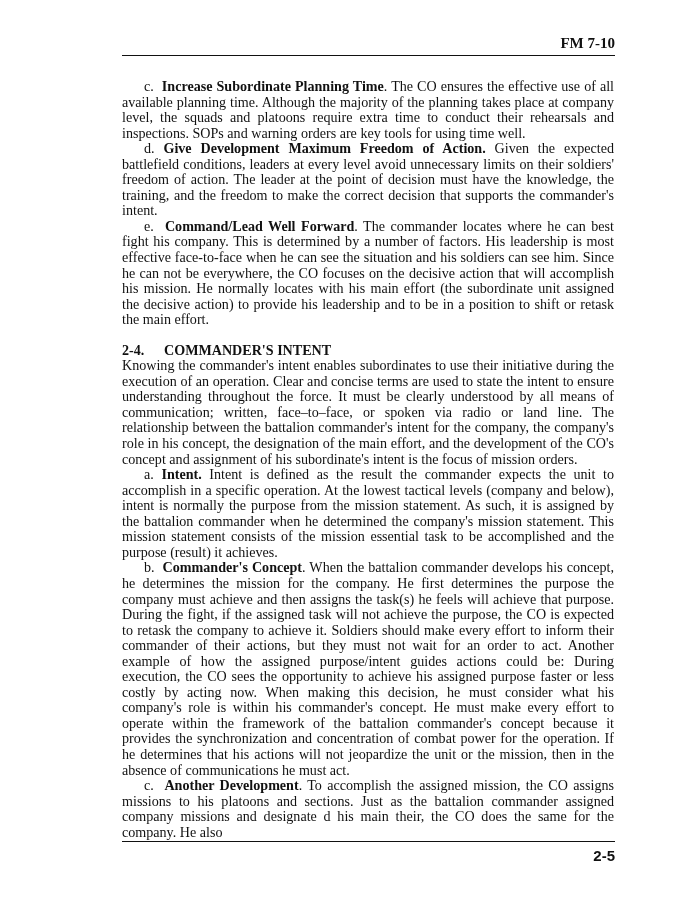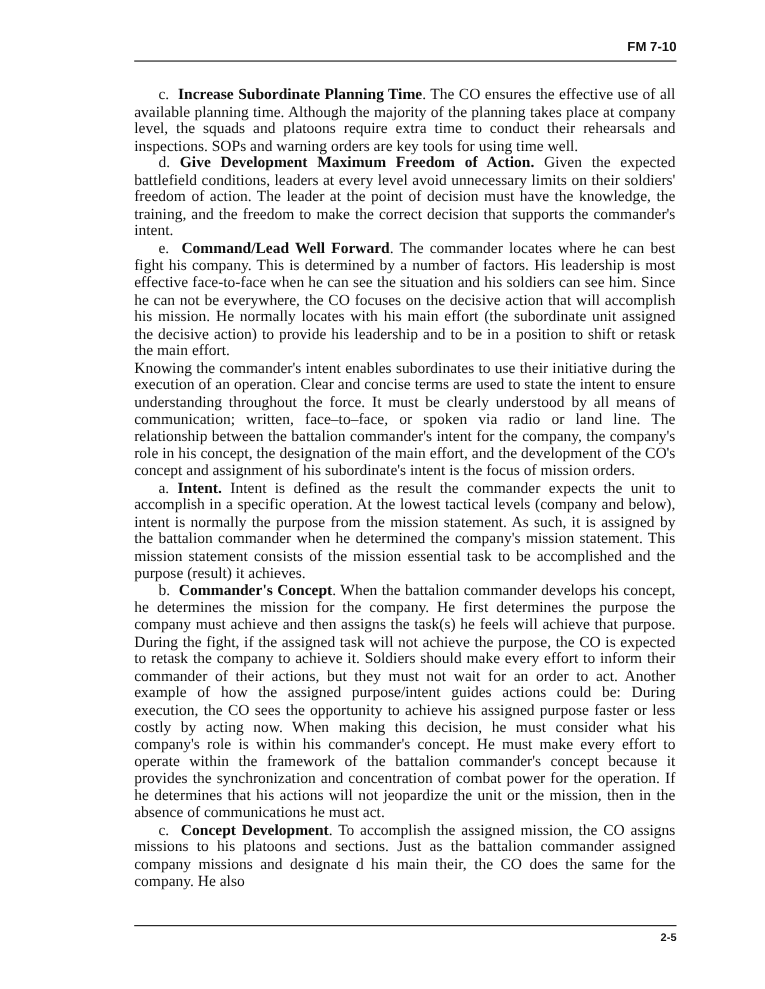--- a/index.html
+++ b/index.html
@@ -1,47 +1,48 @@
 <!DOCTYPE html>
 <html><head>
 <meta charset="utf-8">
 <style>
   html, body { margin:0; padding:0; background:#ffffff; }
   body { width:695px; height:899px; position:relative; overflow:hidden; }
   .page { position:absolute; left:0; top:0; width:695px; height:899px; background:#fff; }
-  .hdr-text { position:absolute; top:35px; right:80px; font-family:Liberation Sans, sans-serif; font-weight:bold; font-size:12px; color:#111; }
+  .hdr-text { position:absolute; top:35px; right:80px; font-family:Liberation Serif, serif; font-weight:bold; font-size:15px; color:#111; }
   .hdr-rule { position:absolute; top:55px; left:122px; width:493px; height:0; border-top:1.6px solid #111; }
   .body { position:absolute; top:79px; left:122px; width:492px; font-family:"Liberation Serif", serif; font-size:14.1px; line-height:15.55px; color:#111; text-align:justify; }
   .body p { margin:0; }
   .body p.ind { text-indent:22px; }
   .body b { font-weight:bold; }
   .sec { margin-top:15px !important; font-weight:bold; }
   .sec .num { display:inline-block; width:42px; }
   .ftr-rule { position:absolute; top:841px; left:122px; width:493px; height:0; border-top:1.6px solid #111; }
-  .ftr-text { position:absolute; top:847px; right:80px; font-family:"Liberation Sans", sans-serif; font-weight:bold; font-size:10px; color:#111; }
+  .ftr-text { position:absolute; top:847px; right:80px; font-family:"Liberation Sans", sans-serif; font-weight:bold; font-size:15px; color:#111; }
 </style>
 </head>
 <body>
 
 <div class="page">
   <div class="hdr-text">FM 7-10</div>
   <div class="hdr-rule"></div>
 
   <div class="body">
     <p class="ind"><span>c.</span>&nbsp;&nbsp;<b>Increase Subordinate Planning Time</b><span>. The CO ensures the effective use of all available planning time. Although the majority of the planning takes place at company level, the squads and platoons require extra time to conduct their rehearsals and inspections. SOPs and warning orders are key tools for using time well.</span></p>
 
     <p class="ind"><span>d.</span> <b>Give Development Maximum Freedom of Action.</b><span> Given the expected battlefield conditions, leaders at every level avoid unnecessary limits on their soldiers' freedom of action. The leader at the point of decision must have the knowledge, the training, and the freedom to make the correct decision that supports the commander's intent.</span></p>
 
     <p class="ind"><span>e.</span>&nbsp;&nbsp;<b>Command/Lead Well Forward</b><span>. The commander locates where he can best fight his company. This is determined by a number of factors. His leadership is most effective face-to-face when he can see the situation and his soldiers can see him. Since he can not be everywhere, the CO focuses on the decisive action that will accomplish his mission. He normally locates with his main effort (the subordinate unit assigned the decisive action) to provide his leadership and to be in a position to shift or retask the main effort.</span></p>
 
+    <p class="sec"><span class="num">2-4.</span><span>COMMANDER'S INTENT</span></p>
 
     <p>Knowing the commander's intent enables subordinates to use their initiative during the execution of an operation. Clear and concise terms are used to state the intent to ensure understanding throughout the force. It must be clearly understood by all means of communication; written, face–to–face, or spoken via radio or land line. The relationship between the battalion commander's intent for the company, the company's role in his concept, the designation of the main effort, and the development of the CO's concept and assignment of his subordinate's intent is the focus of mission orders.</p>
 
     <p class="ind"><span>a.</span> <b>Intent.</b><span> Intent is defined as the result the commander expects the unit to accomplish in a specific operation. At the lowest tactical levels (company and below), intent is normally the purpose from the mission statement. As such, it is assigned by the battalion commander when he determined the company's mission statement. This mission statement consists of the mission essential task to be accomplished and the purpose (result) it achieves.</span></p>
 
     <p class="ind"><span>b.</span>&nbsp;&nbsp;<b>Commander's Concept</b><span>. When the battalion commander develops his concept, he determines the mission for the company. He first determines the purpose the company must achieve and then assigns the task(s) he feels will achieve that purpose. During the fight, if the assigned task will not achieve the purpose, the CO is expected to retask the company to achieve it. Soldiers should make every effort to inform their commander of their actions, but they must not wait for an order to act. Another example of how the assigned purpose/intent guides actions could be: During execution, the CO sees the opportunity to achieve his assigned purpose faster or less costly by acting now. When making this decision, he must consider what his company's role is within his commander's concept. He must make every effort to operate within the framework of the battalion commander's concept because it provides the synchronization and concentration of combat power for the operation. If he determines that his actions will not jeopardize the unit or the mission, then in the absence of communications he must act.</span></p>
 
-    <p class="ind"><span>c.</span>&nbsp;&nbsp;<b>Concept Development</b><span>. To accomplish the assigned mission, the CO assigns missions to his platoons and sections. Just as the battalion commander assigned company missions and designate d his main their, the CO does the same for the company. He also</span></p>
+    <p class="ind"><span>c.</span>&nbsp;&nbsp;<b>Another Development</b><span>. To accomplish the assigned mission, the CO assigns missions to his platoons and sections. Just as the battalion commander assigned company missions and designate d his main their, the CO does the same for the company. He also</span></p>
   </div>
 
   <div class="ftr-rule"></div>
   <div class="ftr-text">2-5</div>
 </div>
 
 </body></html>

